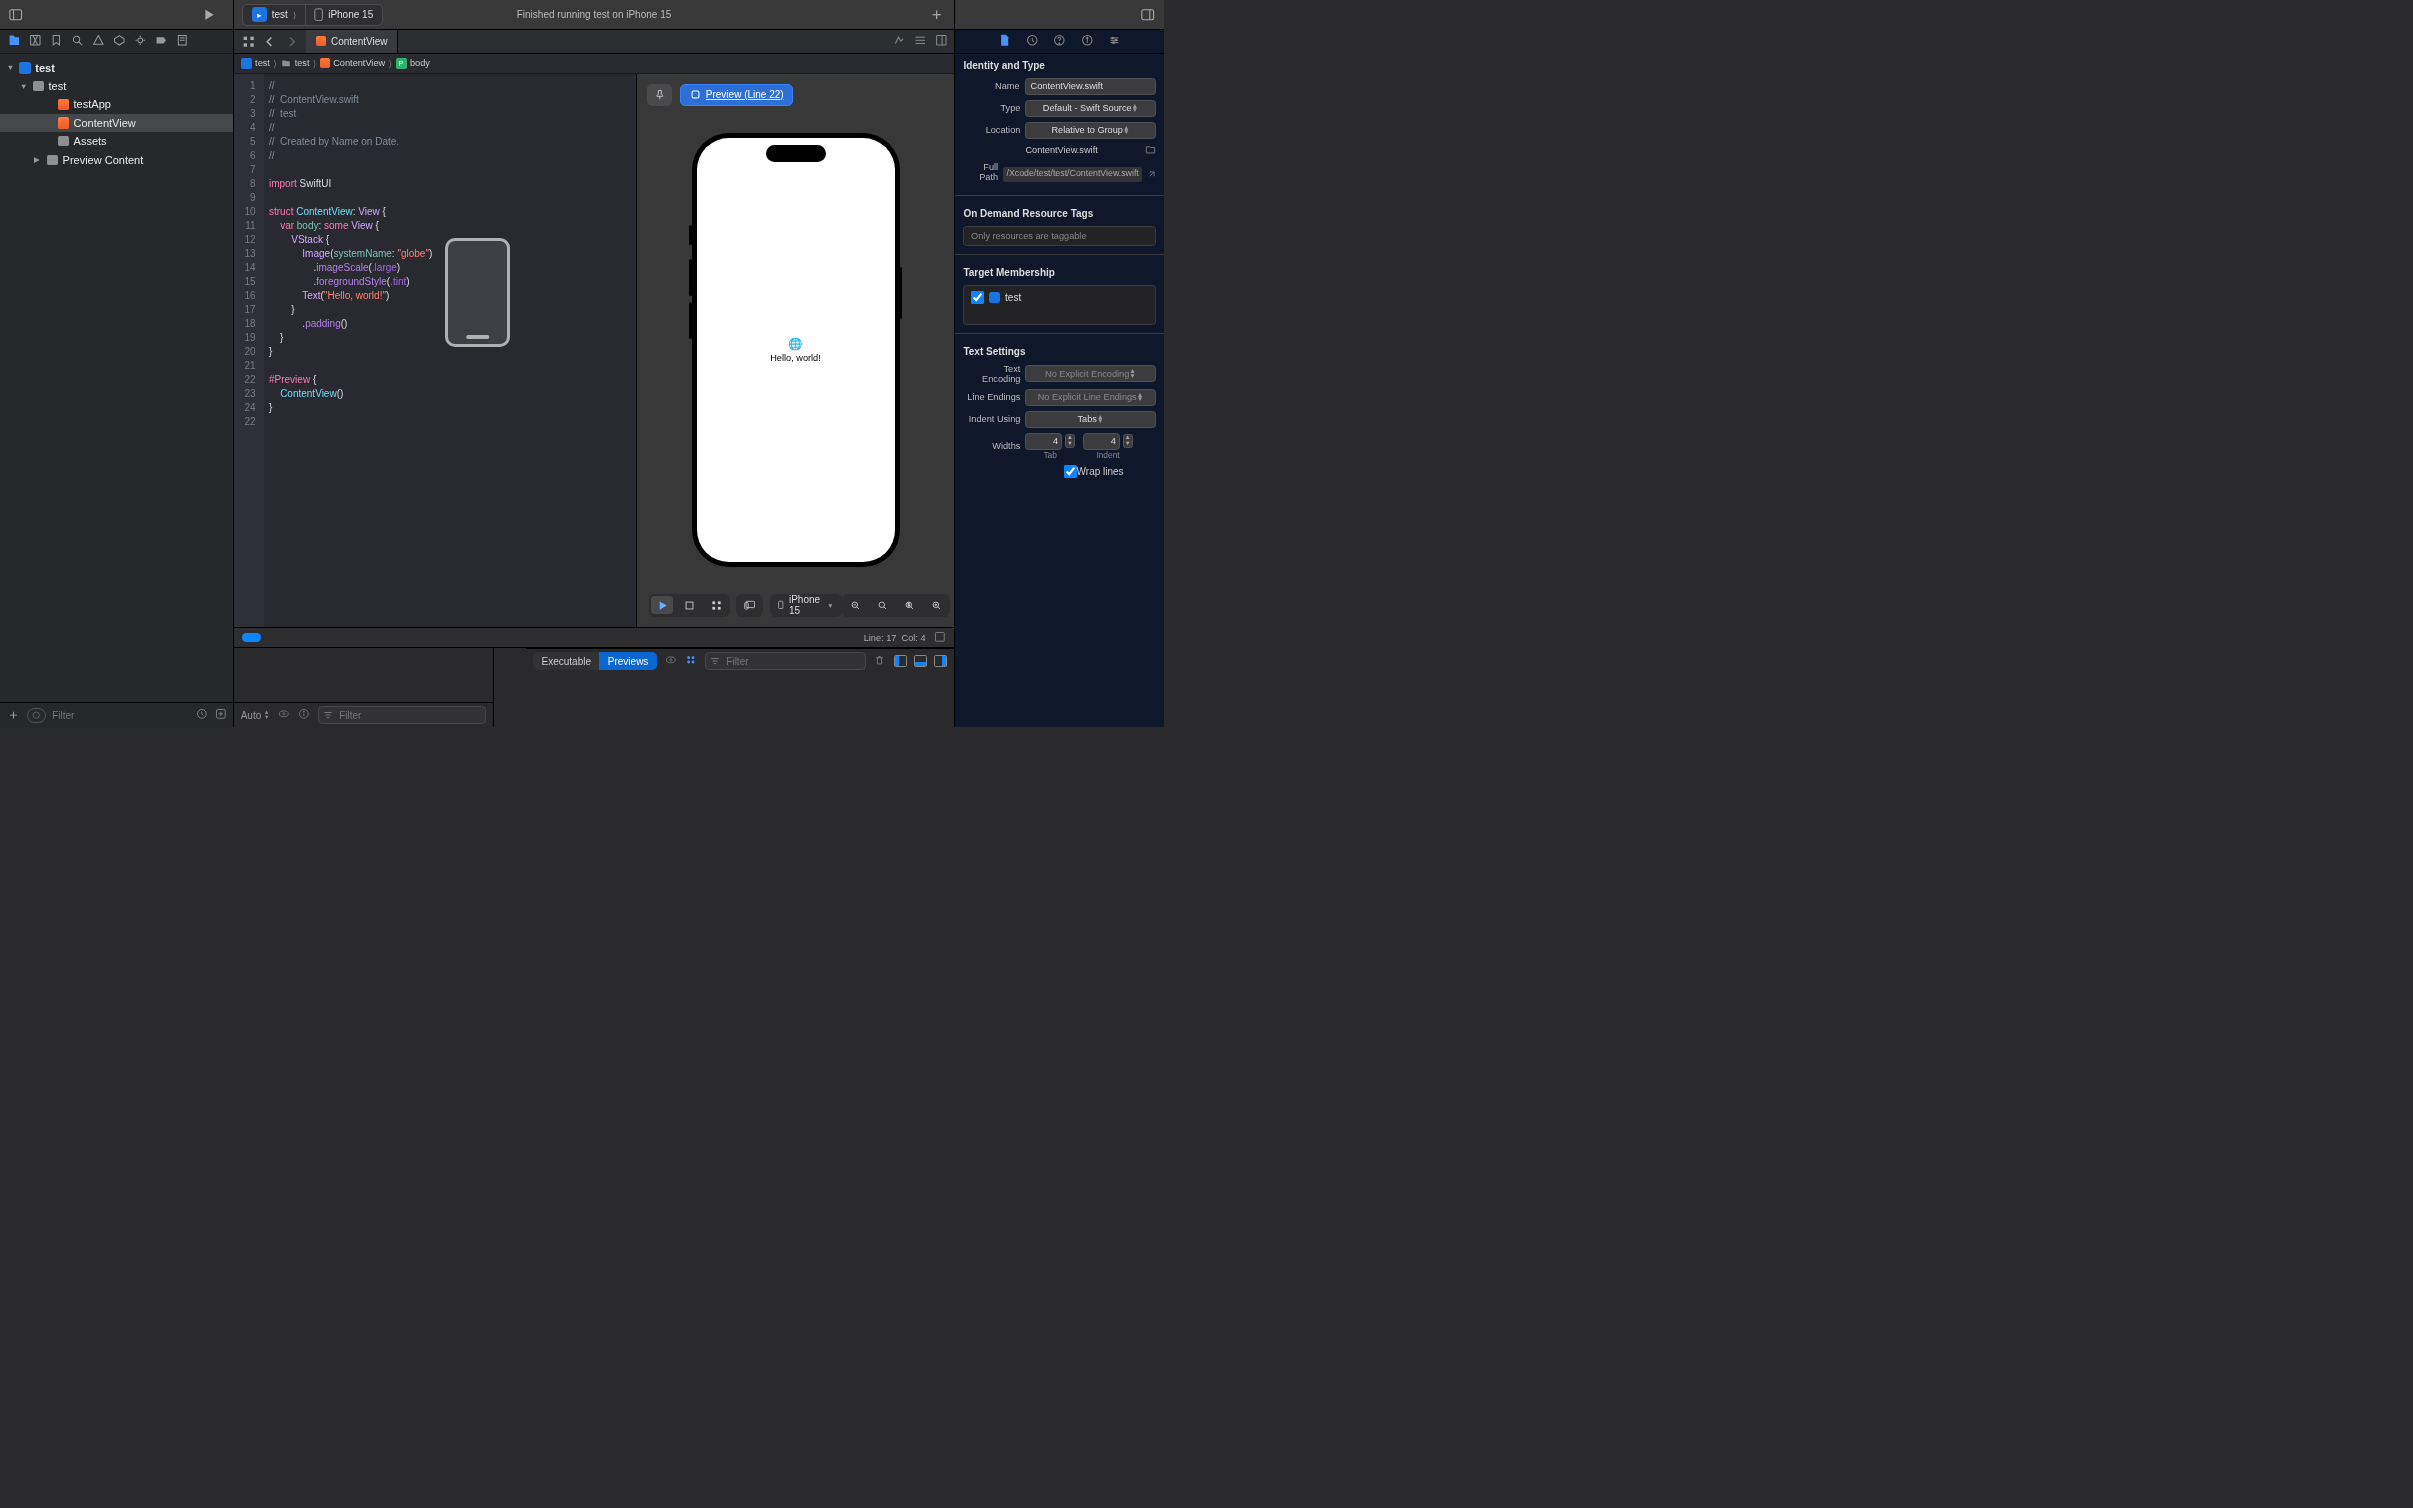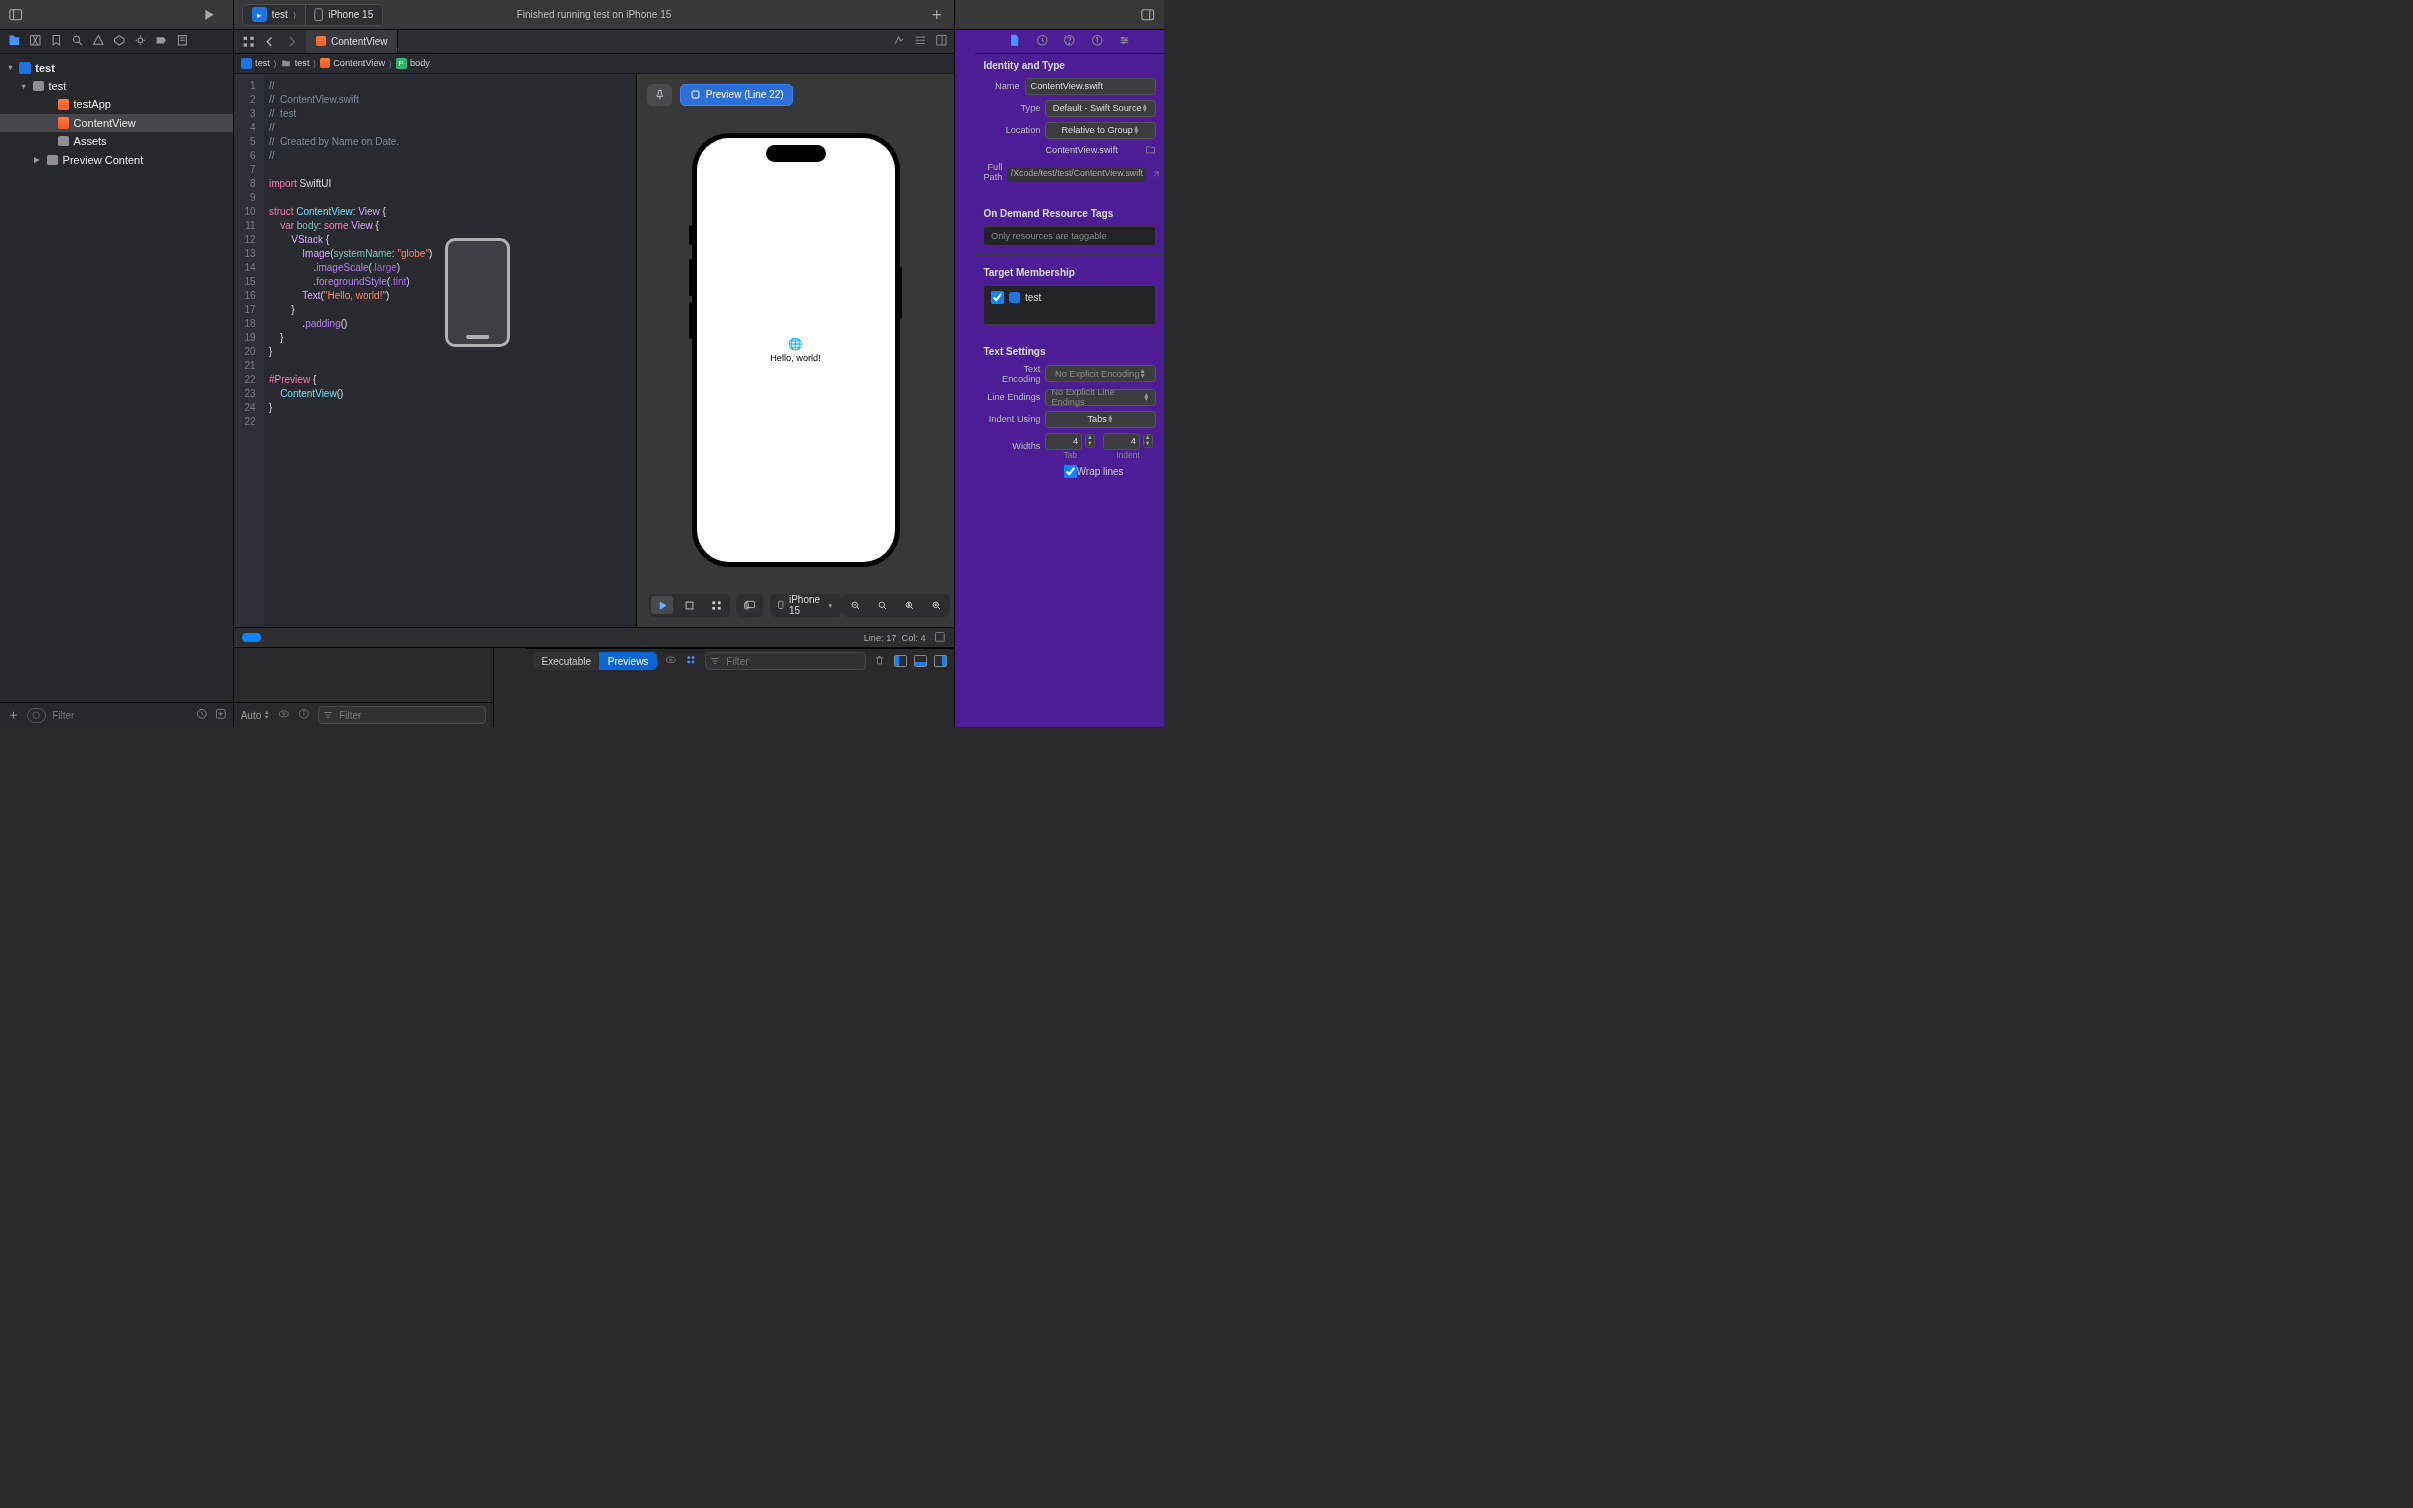--- a/index.html
+++ b/index.html
@@ -79,21 +79,21 @@
 
 .bottom-strip { height:20px; background:#2e2e31; border-top:0.8px solid #000; display:flex; align-items:center; padding:0 8.4px; justify-content:space-between; font-size:9.2px; color:#aaa; }
 .bottom-strip .pill-blue { width:18.4px; height:8.4px; background:#0a84ff; border-radius:4.2px; }
 
 
 .drag-ghost { position:absolute; left:211px; top:164px; width:65px; height:109px; border:3.4px solid #b0b0b3; border-radius:10px; background:rgba(80,80,85,0.55); pointer-events:none; }
 .drag-ghost::after { content:""; position:absolute; bottom:5px; left:50%; transform:translateX(-50%); width:23.5px; height:3.4px; background:#b0b0b3; border-radius:1.7px; }
 
 
 .canvas-pane { width:317px; background:#383838; display:flex; flex-direction:column; position:relative; }
-.canvas-top { position:absolute; top:10px; left:10px; display:flex; gap:8.4px; align-items:center; z-index:2; }
+.canvas-top { position:absolute; top:10px; left:10px; display:flex; gap:8.4px; align-items:center; z-index:2;text-decoration:underline; }
 .pin-btn { width:25px; height:22px; background:#4a4a4d; border-radius:5px; display:flex; align-items:center; justify-content:center; color:#ccc; }
 .preview-chip { height:22px; background:#2c6fd6; border:0.8px solid #3a82ff; color:#fff; border-radius:5px; display:flex; align-items:center; gap:5px; padding:0 8.4px; font-size:10px; }
 .preview-chip svg { width:11px; height:11px; }
 
 .device-wrap { flex:1; display:flex; align-items:center; justify-content:center; }
 .device { width:208px; height:434px; background:#000; border-radius:37px; padding:5px; position:relative; }
 .device-inner { width:100%; height:100%; background:#fff; border-radius:32px; position:relative; overflow:hidden; display:flex; align-items:center; justify-content:center; }
 .dynamic-island { position:absolute; top:6.7px; left:50%; transform:translateX(-50%); width:60px; height:17px; background:#000; border-radius:10px; }
 .side-btn { position:absolute; background:#000; border-radius:1.7px; }
 .side-btn.l1 { left:-2.5px; top:92px; width:2.5px; height:20px; }
@@ -124,21 +124,21 @@
 .seg .on { background:#0a66d0; color:#fff; }
 .mini-icons { display:flex; gap:6.7px; }
 .mini-icons .sq { width:13.4px; height:11.7px; border:1.3px solid #888; border-radius:1.7px; }
 .mini-icons .sq.left::before { content:""; display:block; width:4.2px; height:100%; background:#0a84ff; }
 .mini-icons .sq.bot { display:flex; flex-direction:column; }
 .mini-icons .sq.bot::after { content:""; display:block; width:100%; height:4.2px; background:#0a84ff; margin-top:auto; }
 .mini-icons .sq.right { display:flex; }
 .mini-icons .sq.right::after { content:""; display:block; width:4.2px; height:100%; background:#0a84ff; margin-left:auto; }
 
 
-.inspector { width:210px; background:#4c1d95; border-left:0.8px solid #000; overflow:auto; font-size:10px; color:#ccc;padding-left:20px; }
+.inspector { width:210px; background:#0f172a; border-left:0.8px solid #000; overflow:auto; font-size:10px; color:#ccc; }
 .insp-tabs { height:23.5px; display:flex; align-items:center; justify-content:center; gap:15px; border-bottom:0.8px solid #000; }
 .insp-tabs svg { width:12.6px; height:12.6px; color:#888; }
 .insp-tabs .active svg { color:#4893ff; }
 .insp-section { padding:6.7px 8.4px 3.4px; }
 .insp-section h4 { font-size:10px; font-weight:600; color:#ddd; margin-bottom:6.7px; }
 .insp-row { display:flex; align-items:center; margin-bottom:5px; gap:5px; }
 .insp-row label { width:57px; text-align:right; color:#bbb; font-size:9.2px; }
 .insp-row .val { flex:1; }
 .insp-input, .insp-select { flex:1; background:#3c3c3f; border:0.8px solid #525255; border-radius:3.4px; padding:1.7px 5px; color:#ddd; font-size:9.2px; height:17px; }
 .insp-select { display:flex; align-items:center; justify-content:center; cursor:pointer; }

